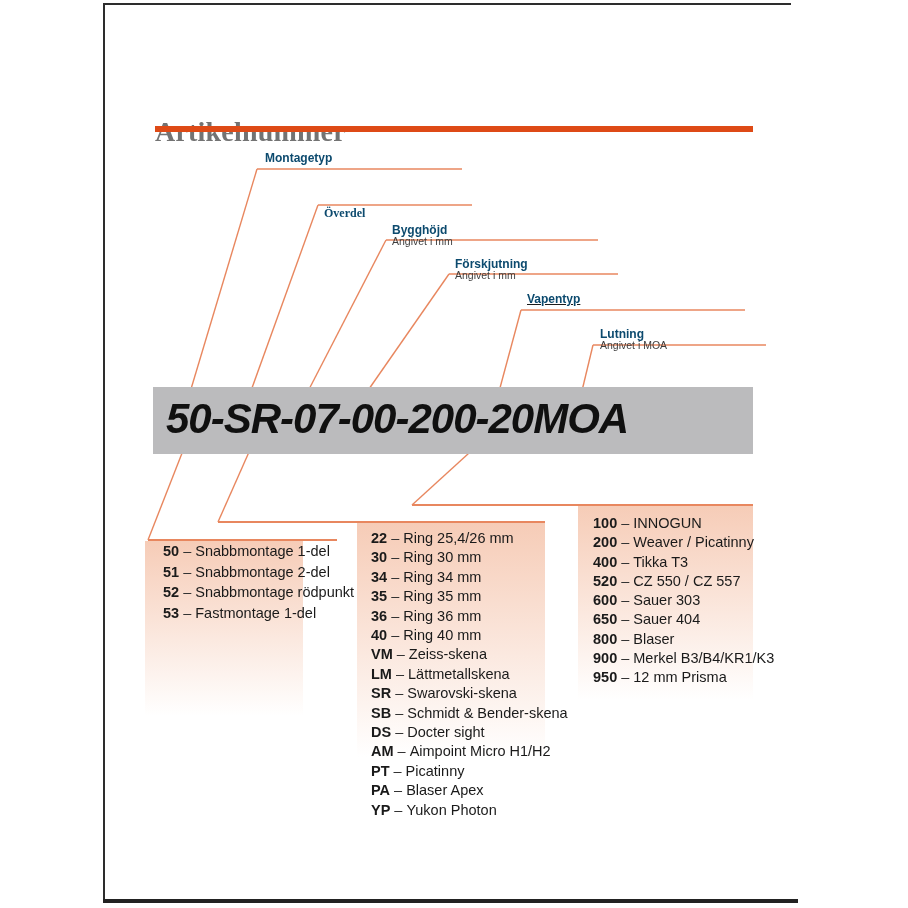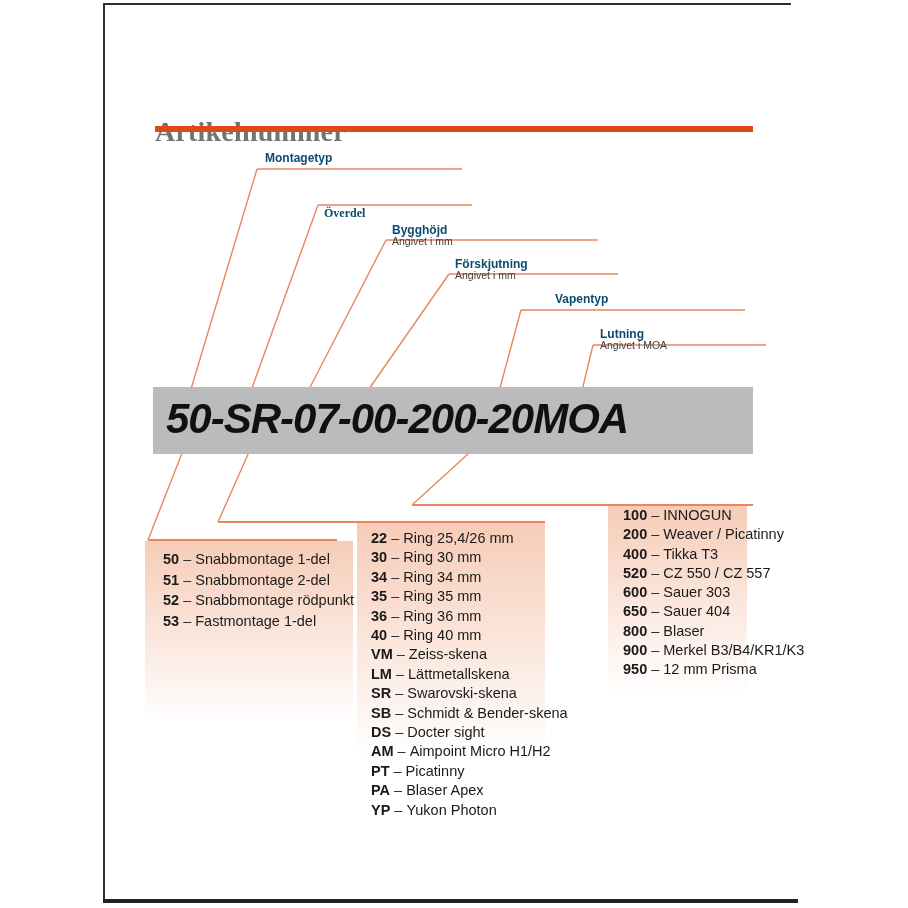--- a/index.html
+++ b/index.html
@@ -25,47 +25,47 @@
   #connectors { position:absolute; left:0; top:0; pointer-events:none; }
 
   
   .field-label { position:absolute; line-height:1; }
   .field-label .fl-text { font-weight:bold; font-size:12px; color:#0c4a6e; }
   .field-label .fl-note { font-size:10.5px; color:#3d3d3d; }
   .fl-0 { left:265px; top:152px; }
   .fl-1 { left:324px; top:207px;font-family:Liberation Serif, serif; }
   .fl-2 { left:392px; top:224px; }
   .fl-3 { left:455px; top:258px; }
-  .fl-4 { left:555px; top:293px; }
+  .fl-4 { left:527px; top:293px;text-decoration:underline; }
   .fl-5 { left:600px; top:328px; }
 
   
   #article-number-bar {
     position:absolute; left:153px; top:387px; width:600px; height:67px;
     background:#bbbbbd;
   }
   #article-number {
     position:absolute; left:13px; top:0; height:67px; line-height:64px;
     font-weight:bold; font-style:italic; font-size:42px; letter-spacing:-1px;
     color:#101010; white-space:nowrap;
   }
 
   
   .code-list { position:absolute; background-repeat:no-repeat; }
   #list-montagetyp {
-    left:145px; top:541px; width:208px; height:190px; padding-top:8px;
+    left:145px; top:541px; width:158px; height:190px; padding-top:0;
     background-image:linear-gradient(#f6ccb7, #ffffff 92%);
   }
   #list-overdel {
     left:357px; top:523px; width:188px; padding-top:6px; padding-bottom:10px;
     background-image:linear-gradient(#f6ccb7, #ffffff 234px);
     background-size:100% 234px;
   }
   #list-vapentyp {
-    left:608px; top:506px; width:139px; height:192px; 
+    left:578px; top:506px; width:175px; height:192px; padding-top:8px;
     background-image:linear-gradient(#f6ccb7, #ffffff 97%);
   }
   .code-row { font-size:14.5px; color:#1a1a1a; white-space:nowrap; }
   #list-montagetyp .code-row { line-height:20.5px; padding-left:18px; }
   #list-overdel   .code-row { line-height:19.4px; padding-left:14px; }
   #list-vapentyp  .code-row { line-height:19.3px; padding-left:15px; }
   .code-row .code { font-weight:bold; }
   .code-row .sep  { padding:0 4px; color:#333; }
 </style>
 </head>

